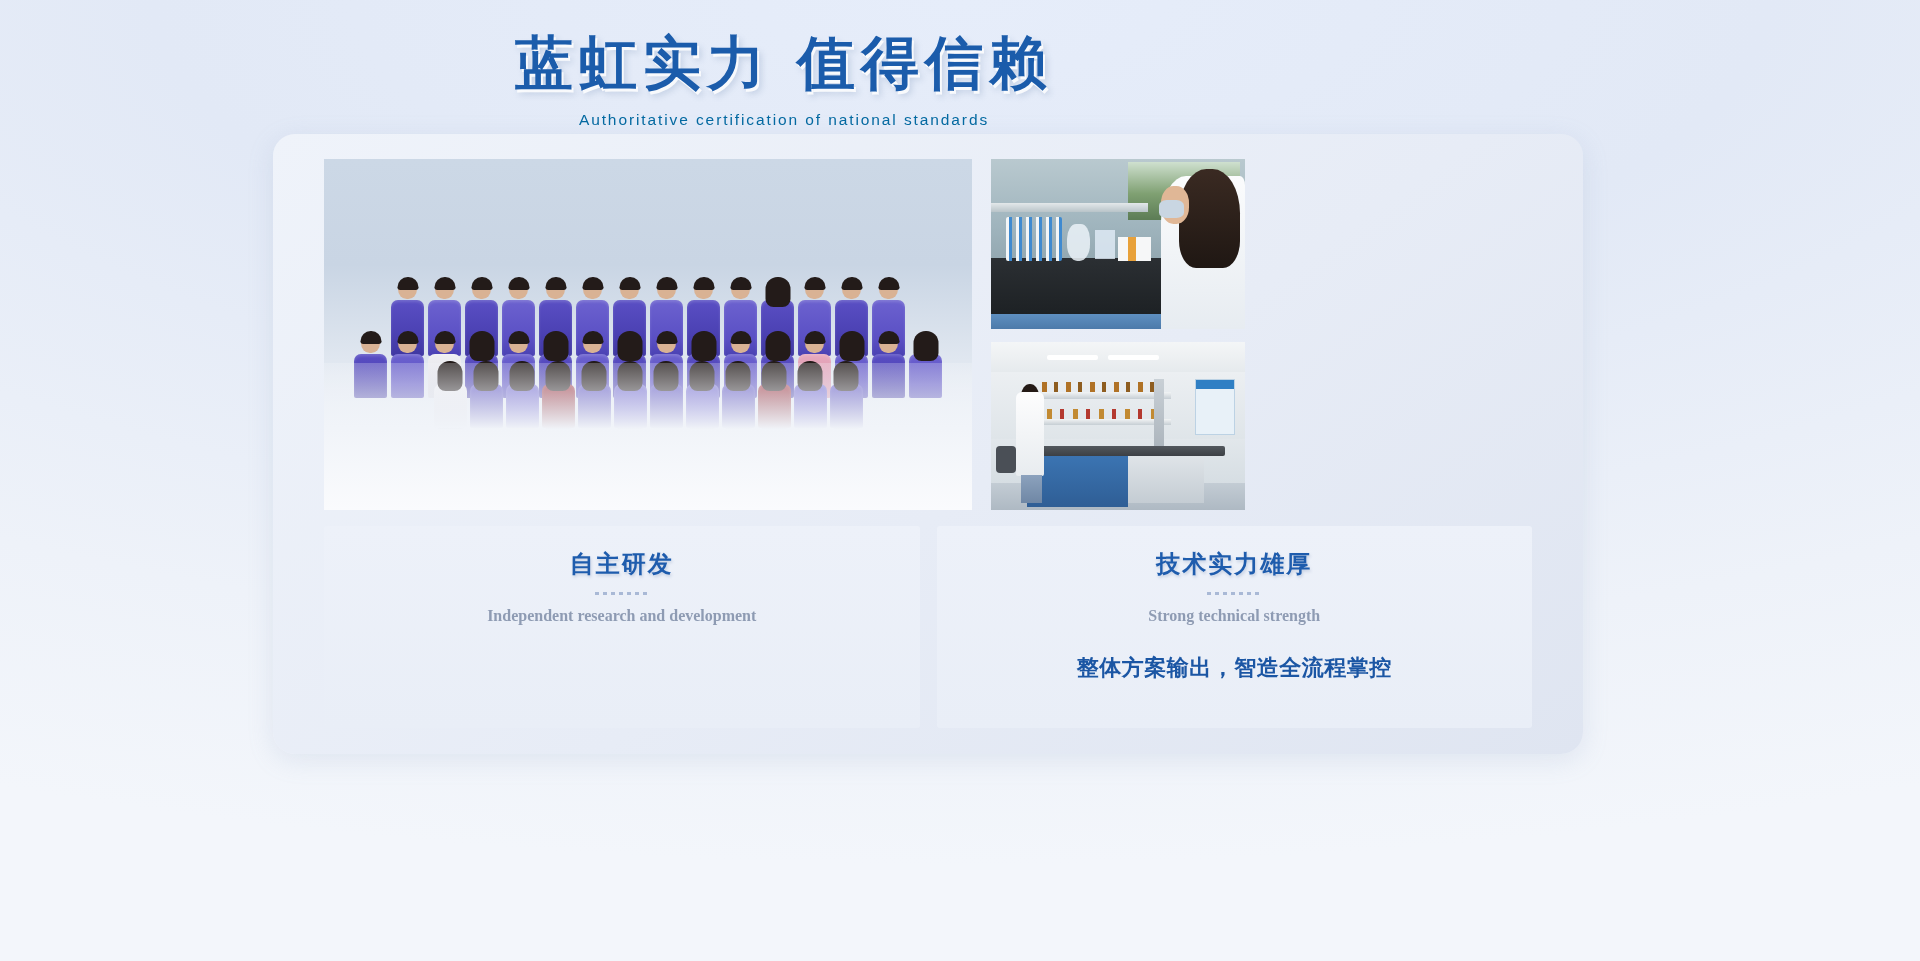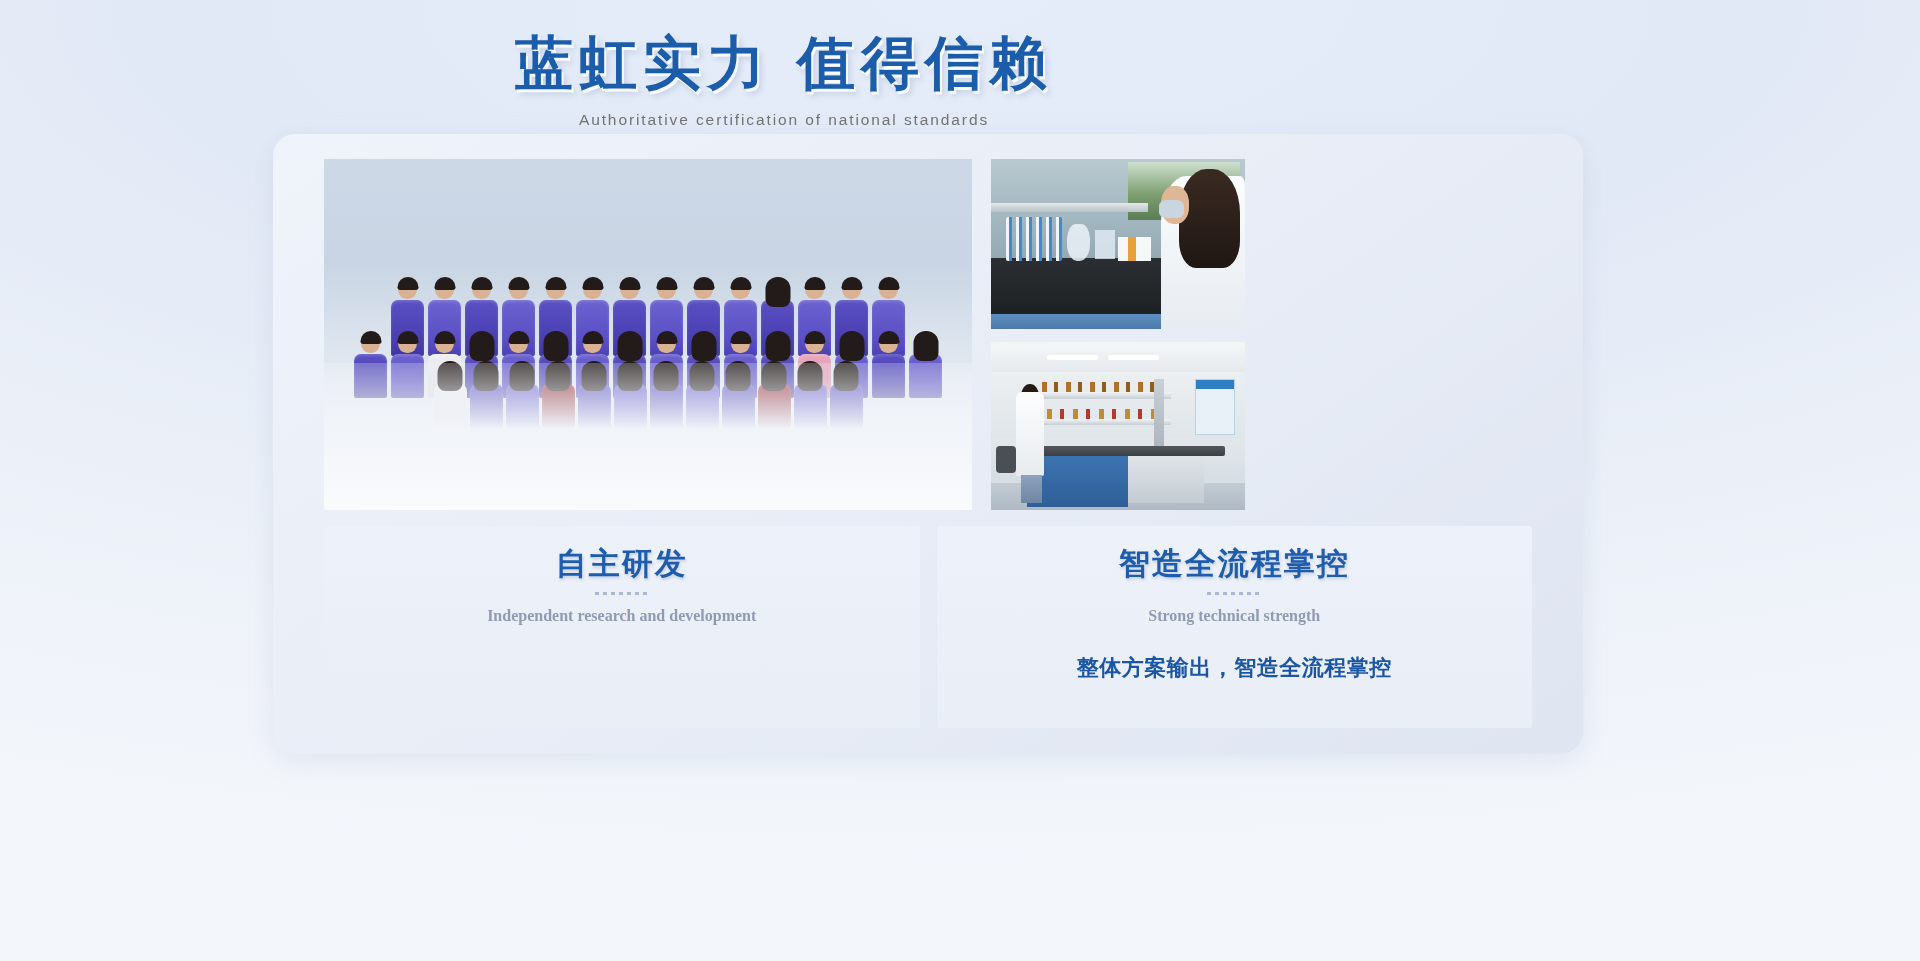--- a/index.html
+++ b/index.html
@@ -40,21 +40,21 @@
     margin: 0;
     text-shadow: 2px 3px 0 rgba(255,255,255,0.85), 4px 5px 6px rgba(120,145,185,0.32);
   }
   .main-title .gap { display: inline-block; width: 26px; }
   .sub-title {
     margin: 10px 0 0 0;
     font-family: "Liberation Sans", sans-serif;
     font-size: 15.5px;
     line-height: 20px;
     letter-spacing: 1.9px;
-    color: #737373;
+    color: #0369a1;
     font-weight: 400;
   }
 
   
   .panel {
     position: absolute;
     left: 273px;
     top: 134px;
     width: 1310px;
     height: 620px;
@@ -221,21 +221,21 @@
     flex: 1;
     background: linear-gradient(180deg, #edf1f9 0%, #e9eef7 100%);
     border-radius: 3px;
     text-align: center;
     padding-top: 18px;
     box-sizing: border-box;
   }
   .card-title {
     font-family: "Liberation Serif", "DejaVu Serif", serif;
     font-weight: 700;
-    font-size: 31px;
+    font-size: 24px;
     line-height: 40px;
     letter-spacing: 2px;
     color: #1e5cad;
     margin: 0;
     text-shadow: 1px 2px 3px rgba(150,168,200,0.45);
   }
   .dots {
     margin: 8px auto 0 auto;
     width: 54px;
     height: 3px;
@@ -554,21 +554,21 @@
 
     <div class="cards">
 
       <div class="card">
         <h2 class="card-title">自主研发</h2>
         <div class="dots"></div>
         <p class="card-en">Independent research and development</p>
       </div>
 
       <div class="card">
-        <h2 class="card-title">智造全流程掌控</h2>
+        <h2 class="card-title">技术实力雄厚</h2>
         <div class="dots"></div>
         <p class="card-en">Strong technical strength</p>
         <p class="card-desc">
           <span class="line">整体方案输出，智造全流程掌控</span>
         </p>
       </div>
 
     </div>
 
   </div>

